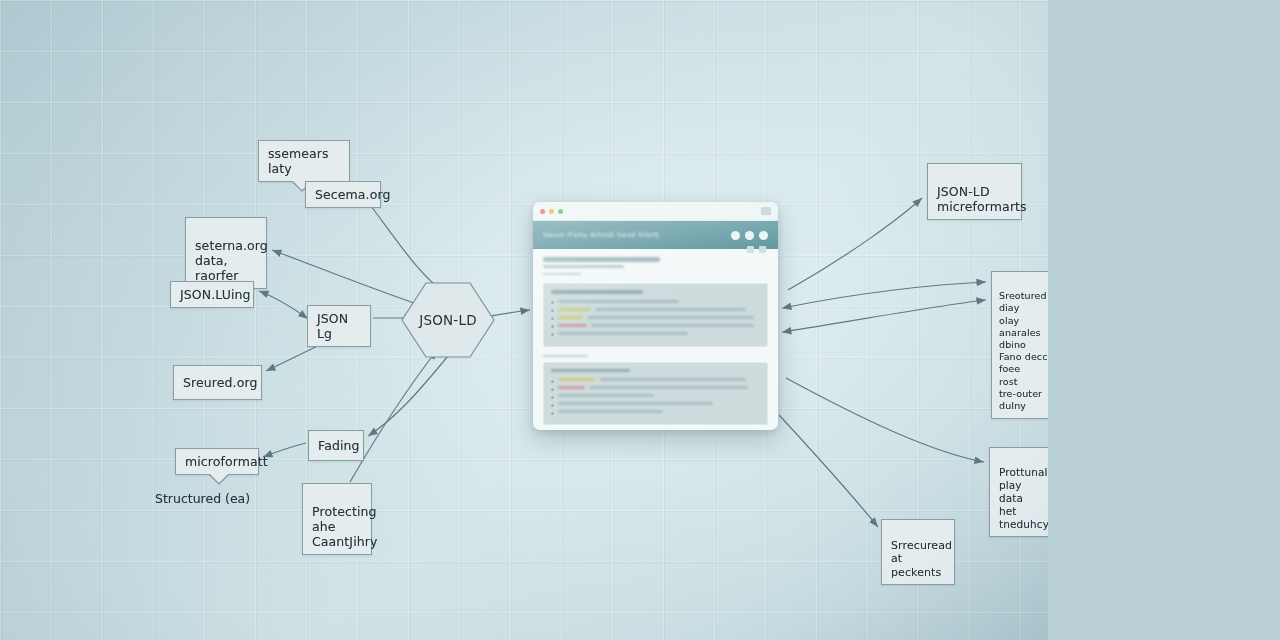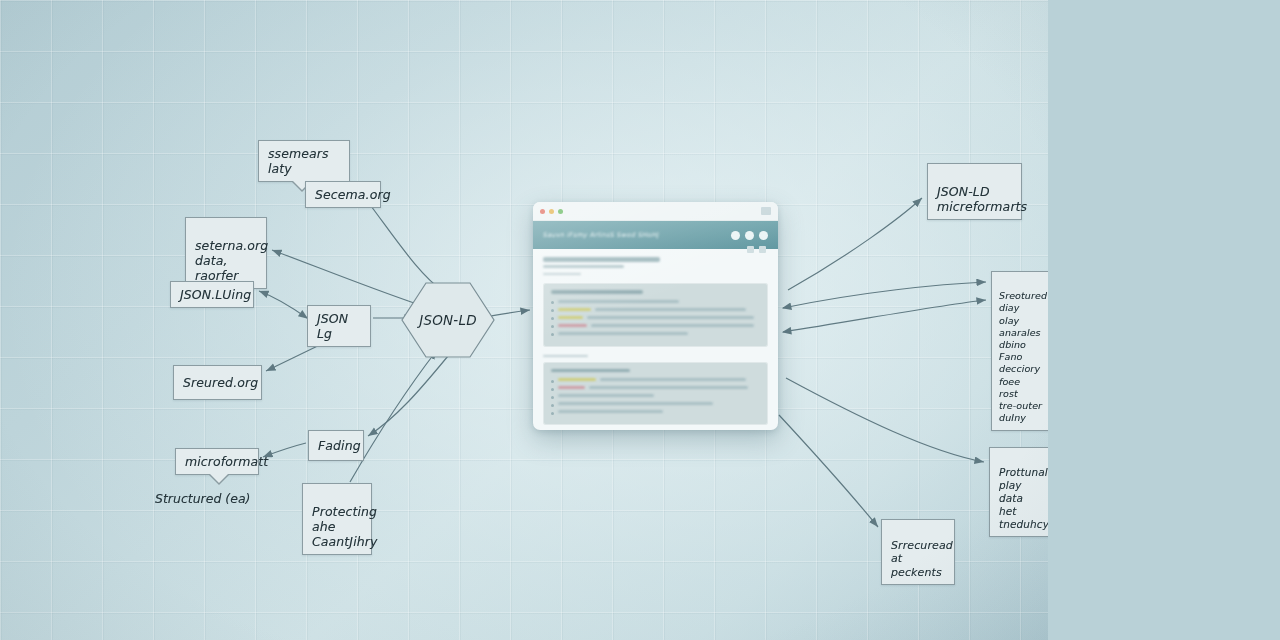--- a/index.html
+++ b/index.html
@@ -6,21 +6,20 @@
   body{
     width:1280px;height:640px;overflow:hidden;
     font-family:"DejaVu Sans", sans-serif;
     background:#b9d1d7;
   }
   #stage{
     position:relative;width:1048px;height:640px;overflow:hidden;
     background:
       radial-gradient(ellipse 900px 620px at 62% 46%, rgba(236,246,248,.75) 0%, rgba(226,240,243,.30) 45%, rgba(185,209,215,0) 72%),
       linear-gradient(138deg, #b4cdd4 0%, #bdd4da 28%, #cde0e4 58%, #c3d9de 80%, #aec8d0 100%);
-    font-style: italic;
   }
   
   #grid{
     position:absolute;inset:0;
     background-image:
       linear-gradient(to right, rgba(255,255,255,.28) 1.2px, transparent 1.2px),
       linear-gradient(to bottom, rgba(255,255,255,.28) 1.2px, transparent 1.2px),
       linear-gradient(to right, rgba(120,150,160,.10) 1.2px, transparent 1.2px),
       linear-gradient(to bottom, rgba(120,150,160,.10) 1.2px, transparent 1.2px);
     background-size:51px 51px,51px 51px,51px 51px,51px 51px;

